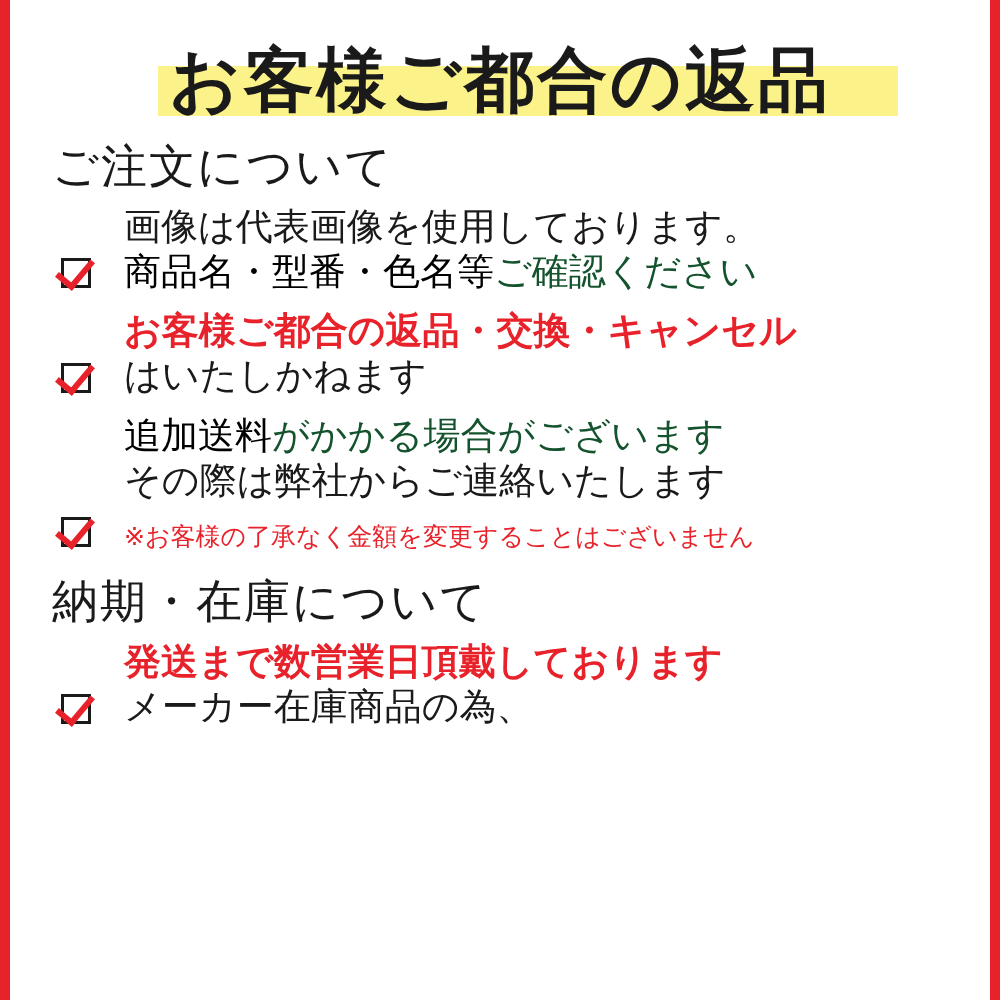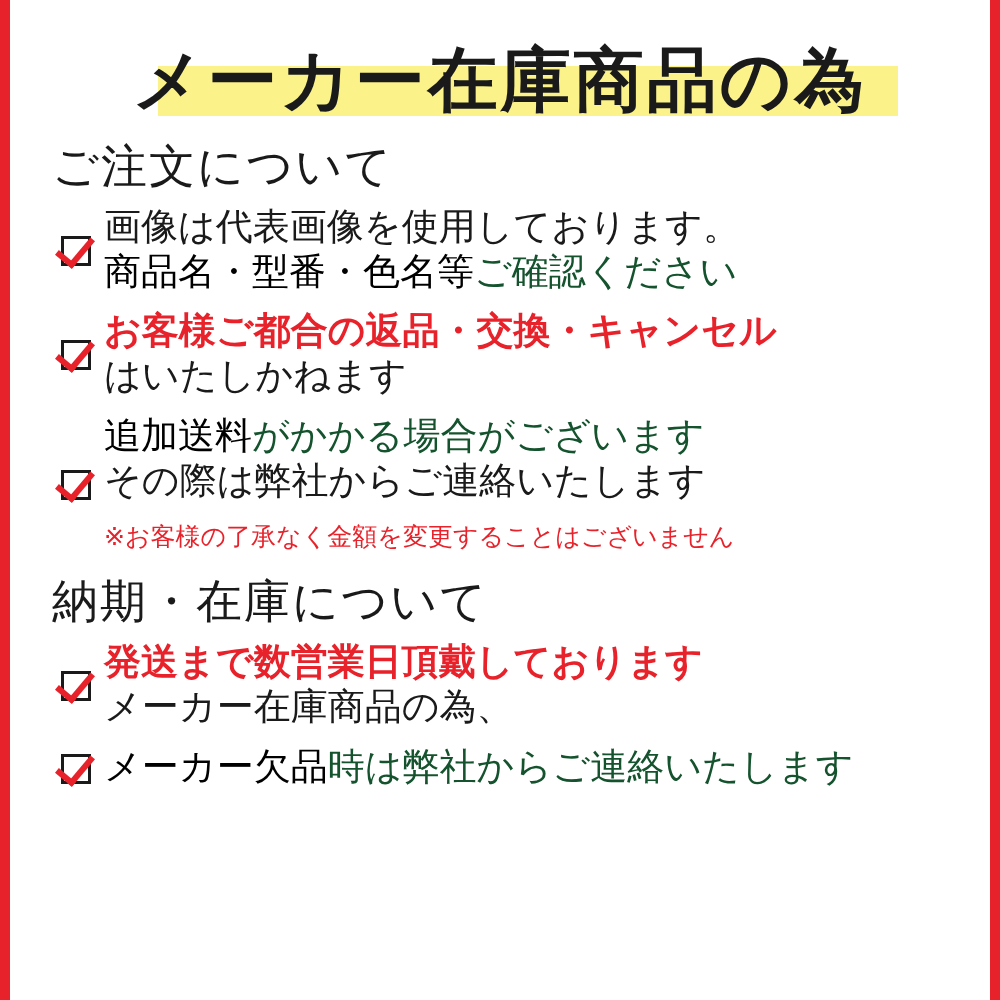--- a/index.html
+++ b/index.html
@@ -64,22 +64,23 @@
     margin: 10px 0 6px 12px;
     white-space: nowrap;
   }
   .section-head.second {
     margin-top: 18px;
   }
 
   
   .item {
     display: flex;
-    align-items: center;
+    align-items: flex-end;
     margin: 0 0 14px 18px;
+    gap: 20px;
   }
   .check {
     flex: 0 0 auto;
     width: 40px;
     height: 40px;
     position: relative;
     margin-top: 6px;
     margin-right: 6px;
   }
   .check .box {
@@ -131,21 +132,21 @@
   }
 </style>
 </head>
 <body>
 
 <div class="page">
   <div class="inner">
 
     <div class="title-wrap">
       <div class="title-highlight"></div>
-      <div class="title-text">メーカー在庫商品の為</div>
+      <div class="title-text">お客様ご都合の返品</div>
     </div>
 
     <div class="section-head">ご注文について</div>
 
     <div class="item">
       <div class="check">
         <div class="box"></div>
           <div class="mark"></div>
       </div>
       <div class="lines">
@@ -183,24 +184,15 @@
       <div class="check">
         <div class="box"></div>
           <div class="mark"></div>
       </div>
       <div class="lines">
         <div class="line red">発送まで数営業日頂戴しております</div>
         <div class="line">メーカー在庫商品の為、</div>
       </div>
     </div>
 
-    <div class="item">
-      <div class="check">
-        <div class="box"></div>
-          <div class="mark"></div>
-      </div>
-      <div class="lines">
-        <div class="line"><span class="red">メーカー欠品</span><span class="blk">時は弊社からご連絡いたします</span></div>
-      </div>
-    </div>
 
   </div>
 </div>
 
 </body></html>

